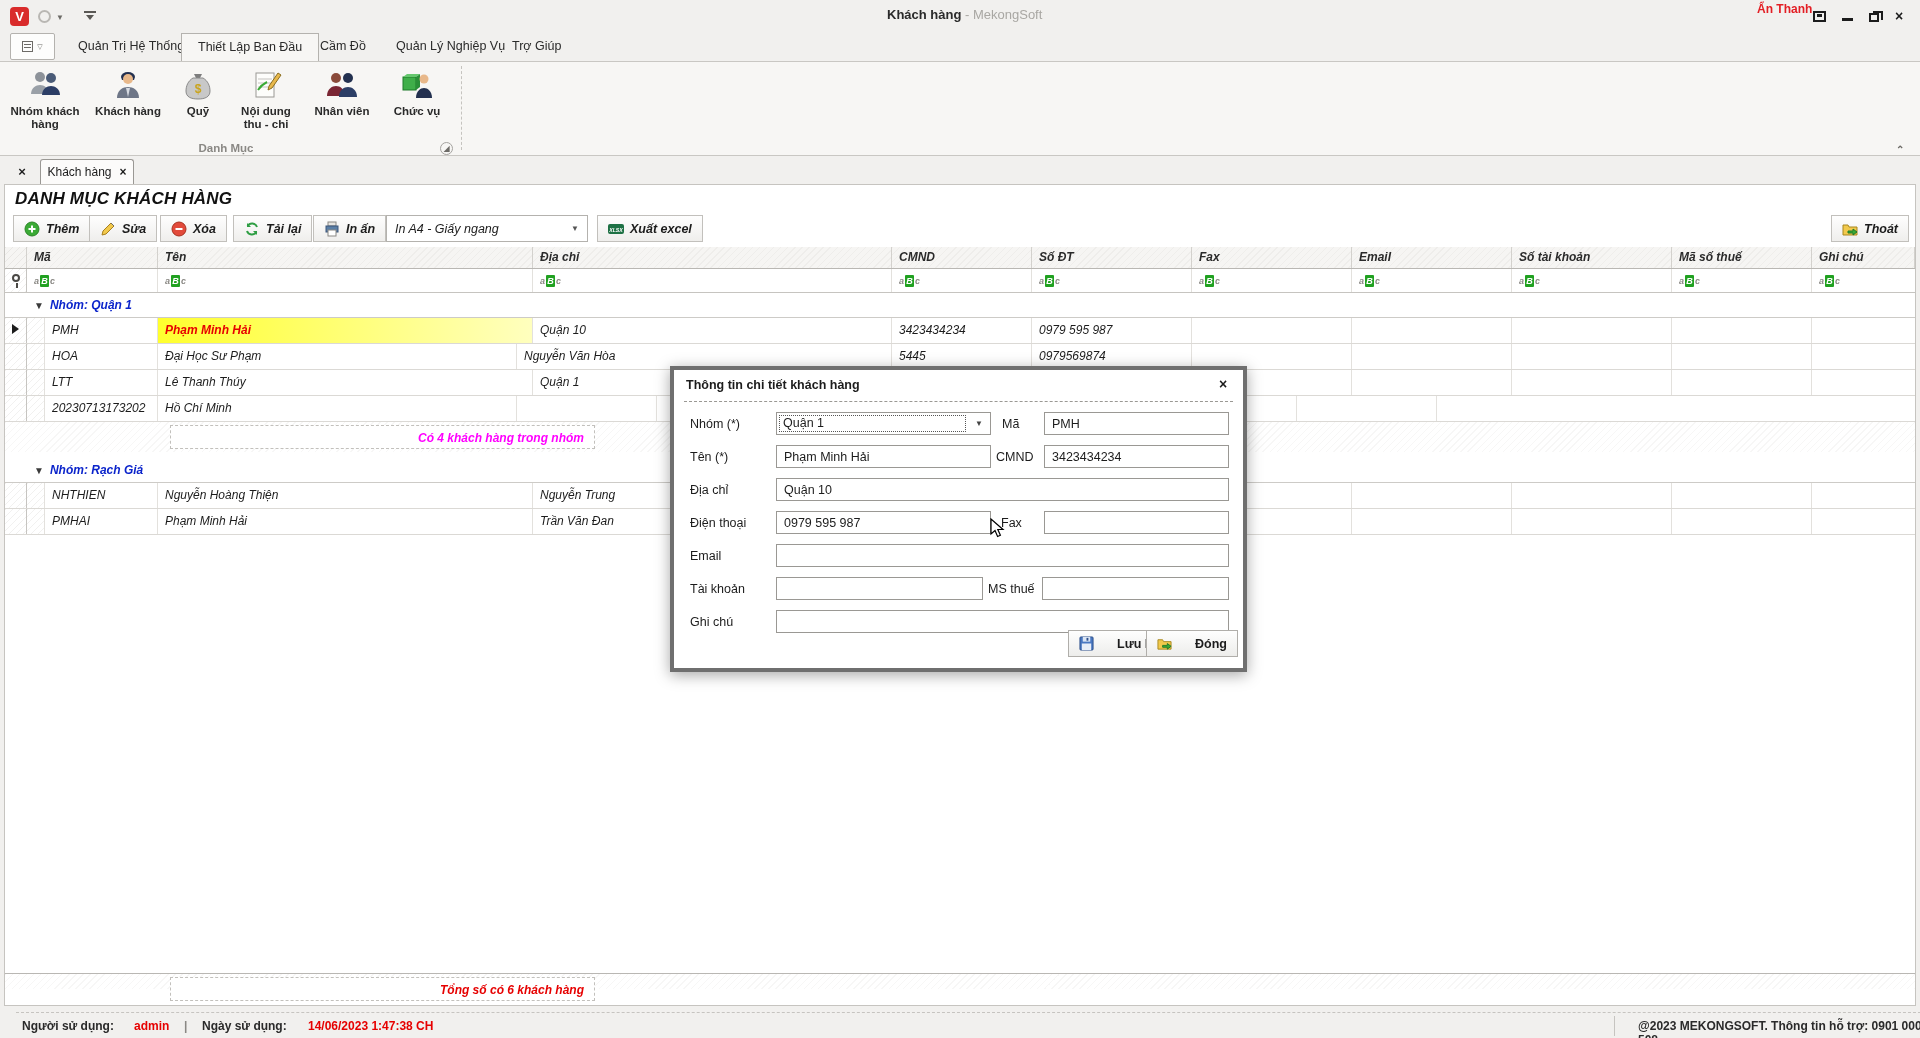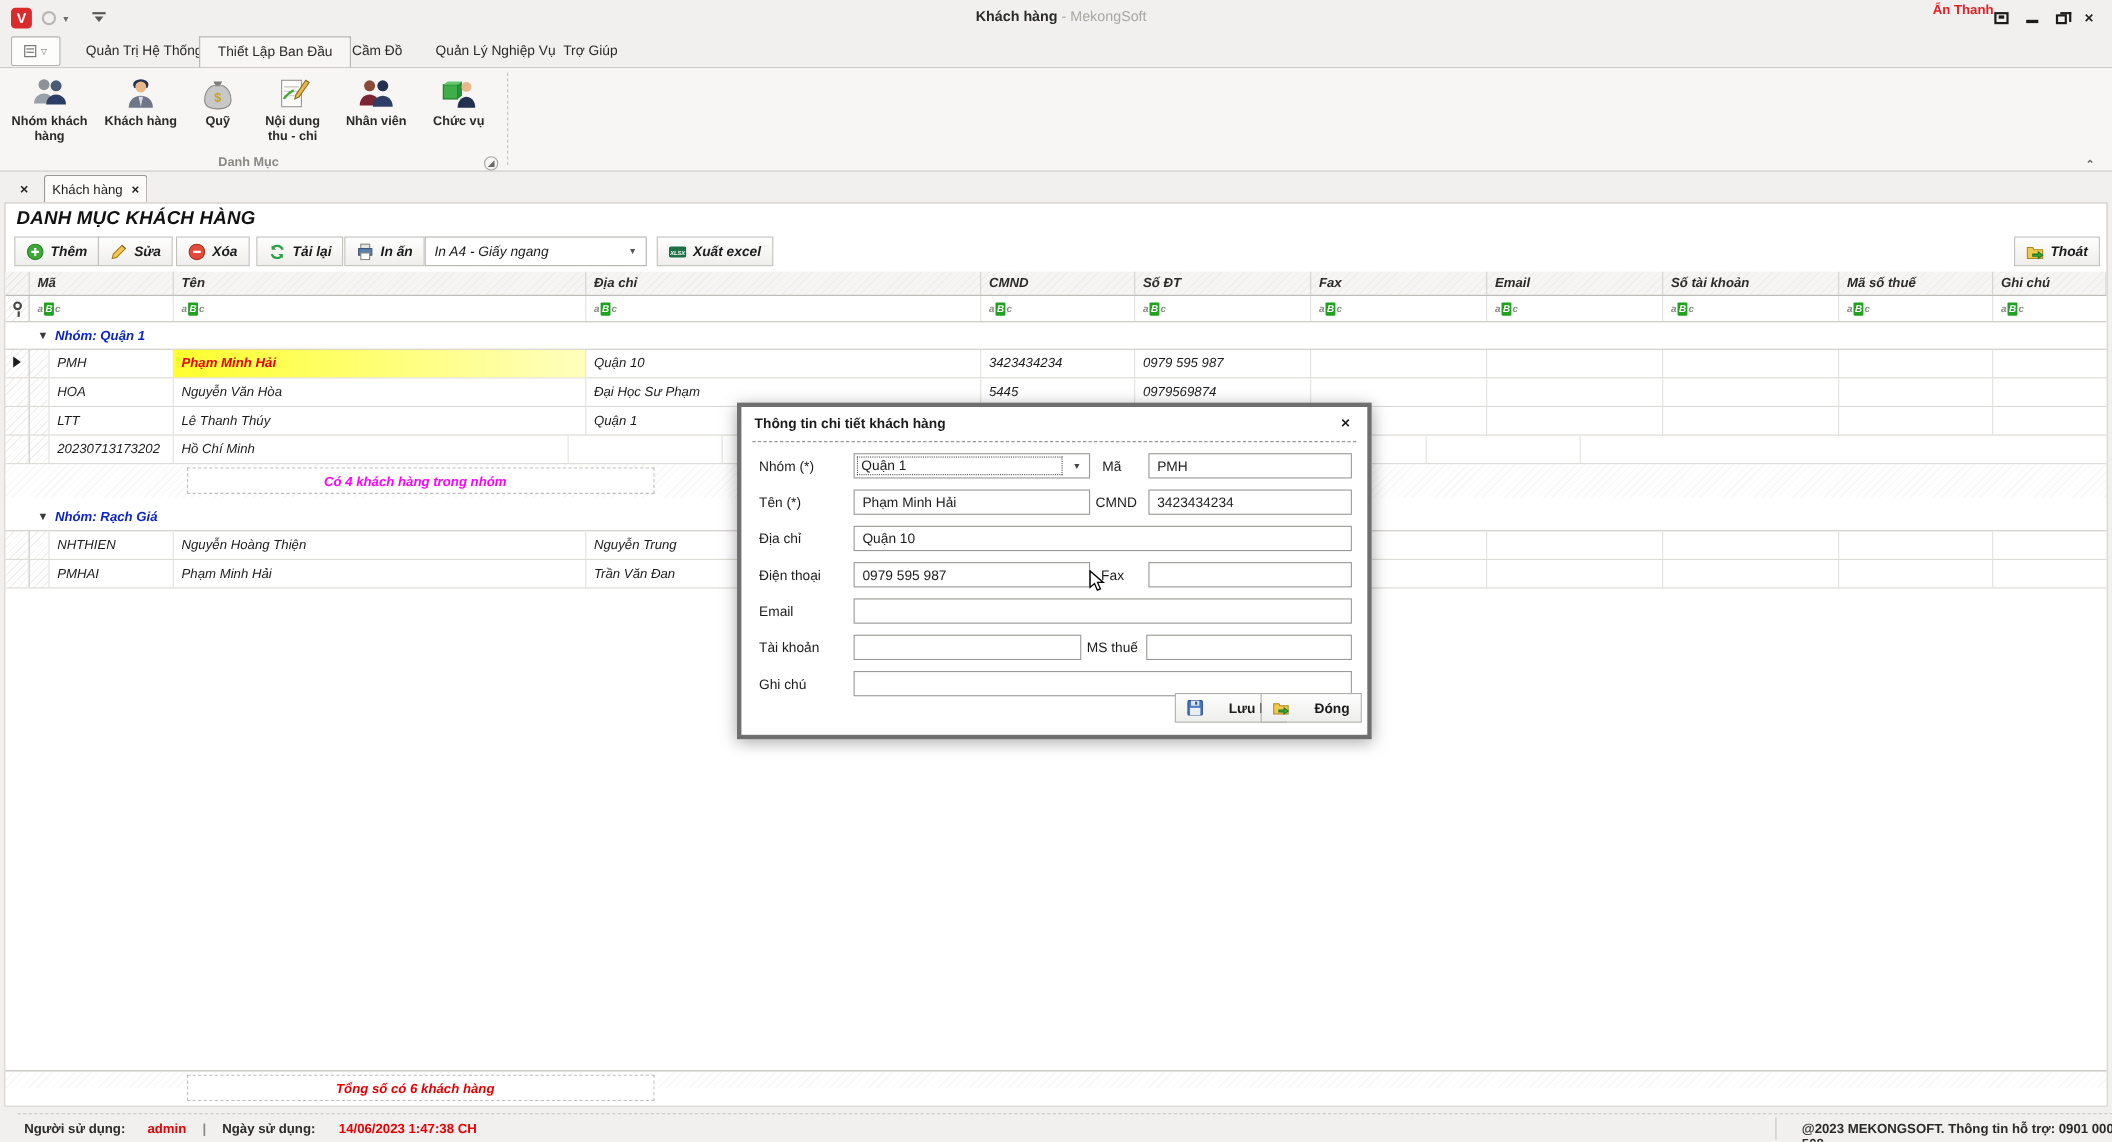--- a/index.html
+++ b/index.html
@@ -83,21 +83,21 @@
   .abc { display:inline-flex; align-items:center; font-size:9px; color:#8a8884; font-weight:bold; }
   .abc .b { display:inline-block; width:9px; height:12px; background:#21a121; color:#fff; text-align:center; line-height:12px; border-radius:1px; margin:0 1px; font-size:9px; }
   .pin { position:absolute; left:7px; top:5px; width:8px; height:8px; border:2px solid #4a4844; border-radius:50%; }
   .pin::after { content:""; position:absolute; left:2px; top:7px; width:2px; height:5px; background:#4a4844; }
   .grow { height:25px; border-bottom:1px solid #cdcbc7; color:#0b24cb; font-weight:bold; display:flex; align-items:center; }
   .grow .tri { margin:0 6px 0 29px; color:#3a3a3a; font-size:10px; }
   .drow { height:26px; border-bottom:1px solid #dbd9d5; }
   .drow .cell { padding-top:5px; }
   .sel-ten { background:linear-gradient(to right,#ffff2e,#ffffbe); color:#e60000; font-weight:bold; }
   .sumband { height:30px; }
-  .sumbox { position:absolute; left:165px; width:425px; top:3px; height:24px; background:#fff; border:1px dashed #c2c0bc; text-align:center; padding:5px 10px 0 0; font-weight:bold; }
+  .sumbox { position:absolute; left:165px; width:425px; top:3px; height:24px; background:#fff; border:1px dashed #c2c0bc; text-align:right; padding:5px 10px 0 0; font-weight:bold; }
   .mag { color:#ff00ff; } .redtxt { color:#e60000; }
   .rowarrow { position:absolute; left:7px; top:6px; width:0; height:0; border-top:5px solid transparent; border-bottom:5px solid transparent; border-left:7px solid #1c1c1c; }
   .totalband { top:726px; height:16px; border-top:1px solid #b9b7b3; }
 
   
   .modal { left:670px; top:366px; width:577px; height:306px; background:#fff; border:4px solid #6f6f6f; box-shadow:0 3px 14px rgba(0,0,0,.35); }
   .mtitle { left:12px; top:8px; font-weight:bold; font-size:12.5px; }
   .mclose { left:545px; top:6px; font-weight:bold; font-size:14px; }
   .msep { left:10px; top:31px; width:549px; border-top:1px dashed #9a9894; }
   .mlabel { font-size:12.5px; color:#1c1c1c; }
@@ -386,22 +386,22 @@
         <div class="cell c6"></div>
           <div class="cell c7"></div>
         <div class="cell c8"></div>
           <div class="cell c9"></div>
           <div class="cell c10"></div>
       </div>
       <div class="abs row drow" style="top:97px">
         <div class="cell ind hatch"></div>
         <div class="cell gindent hatch"></div>
         <div class="cell c1d">HOA</div>
+        <div class="cell c3">Đại Học Sư Phạm</div>
         <div class="cell c2">Nguyễn Văn Hòa</div>
-        <div class="cell c3">Đại Học Sư Phạm</div>
         <div class="cell c4">5445</div>
         <div class="cell c5">0979569874</div>
         <div class="cell c6"></div>
           <div class="cell c7"></div>
         <div class="cell c8"></div>
           <div class="cell c9"></div>
           <div class="cell c10"></div>
       </div>
       <div class="abs row drow" style="top:123px">
         <div class="cell ind hatch"></div>

